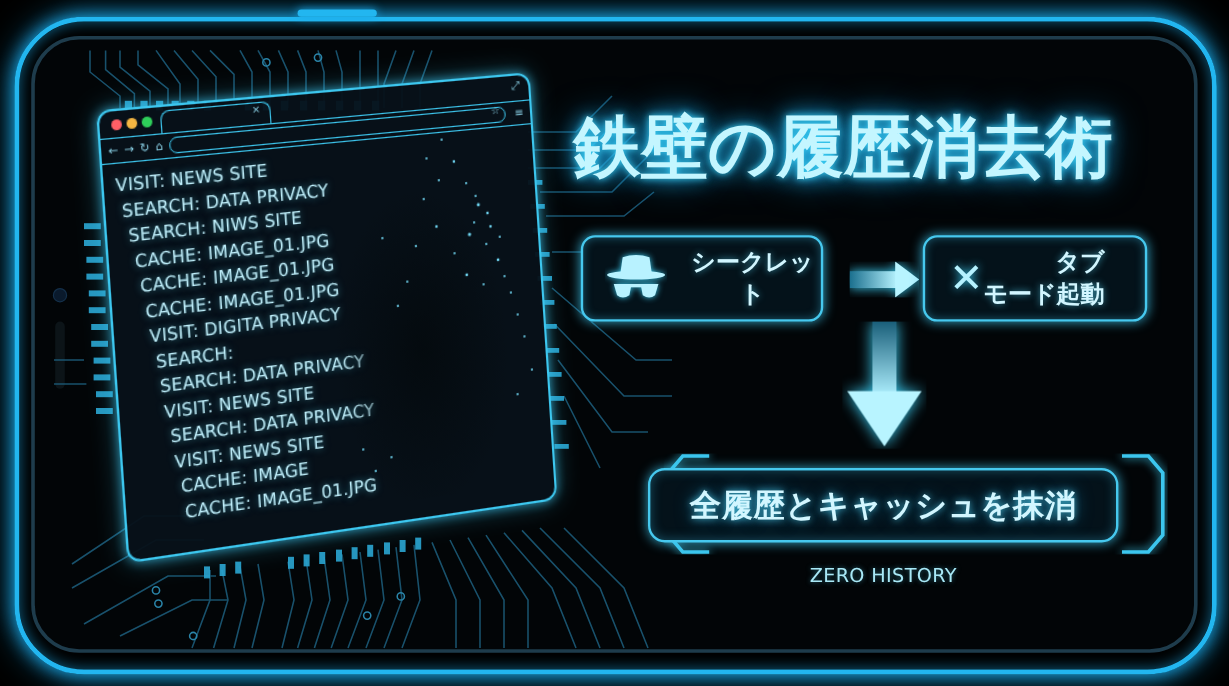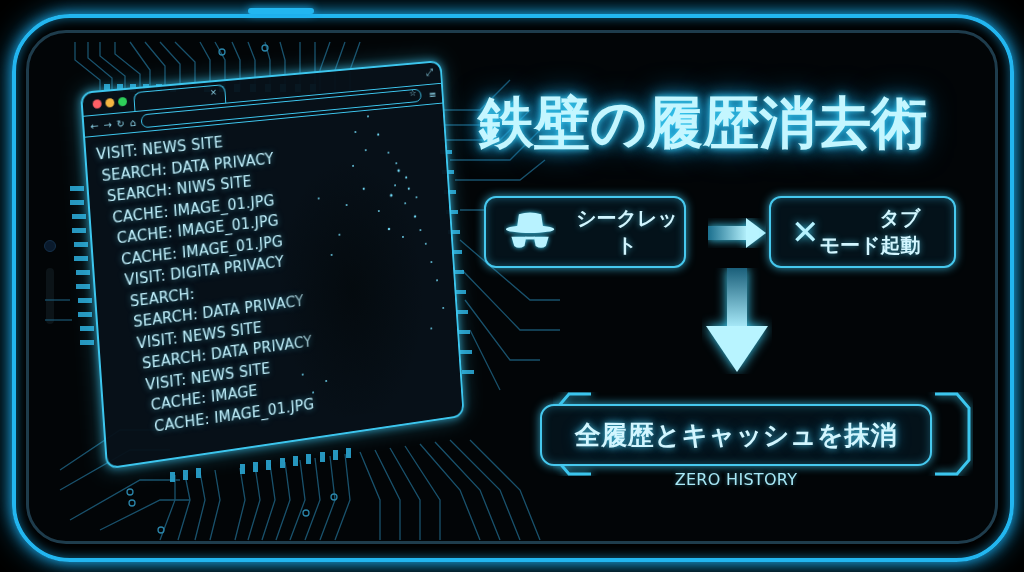--- a/index.html
+++ b/index.html
@@ -65,21 +65,21 @@
   .step-text { color: #d2f6ff; font-size: 20px; font-weight: bold; line-height: 27px; text-align: center;
     text-shadow: 0 0 6px rgba(80,210,240,0.7); }
   .step1 .step-text { margin-left: 14px; }
   .step2 .step-text { text-align: right; }
   .icon-spy { margin-left: 18px; width: 56px; height: 50px; }
   .icon-x { margin-left: 20px; font-size: 34px; color: #b6f2ff; font-weight: bold; text-shadow: 0 0 8px #3cd0f5; }
 
   .arrow-right { position: absolute; left: 708px; top: 218px; width: 58px; height: 30px; }
   .arrow-down { position: absolute; left: 702px; top: 268px; width: 70px; height: 106px; }
 
-  .final-wrap { position: absolute; left: 526px; top: 392px; width: 420px; height: 84px; padding-left: 27px; }
+  .final-wrap { position: absolute; left: 526px; top: 378px; width: 420px; height: 84px; padding-left: 27px; }
   .final-box {
     position: absolute; left: 14px; top: 12px; width: 392px; height: 62px;
     border: 2.5px solid #46c8ee; border-radius: 14px; background: #04121a;
     box-shadow: 0 0 10px rgba(60,198,238,0.8), inset 0 0 10px rgba(60,198,238,0.35);
     display: flex; align-items: center; justify-content: center;
   }
   .final-text { color: #d2f6ff; font-size: 26px; font-weight: bold; letter-spacing: 0.5px;
     text-shadow: 0 0 6px rgba(80,210,240,0.8), 0 0 14px rgba(26,168,232,0.6); }
   .bracket { position: absolute; top: 0; width: 420px; height: 84px; }
   .final-sub { position: absolute; left: 526px; top: 470px; width: 420px; text-align: center;

